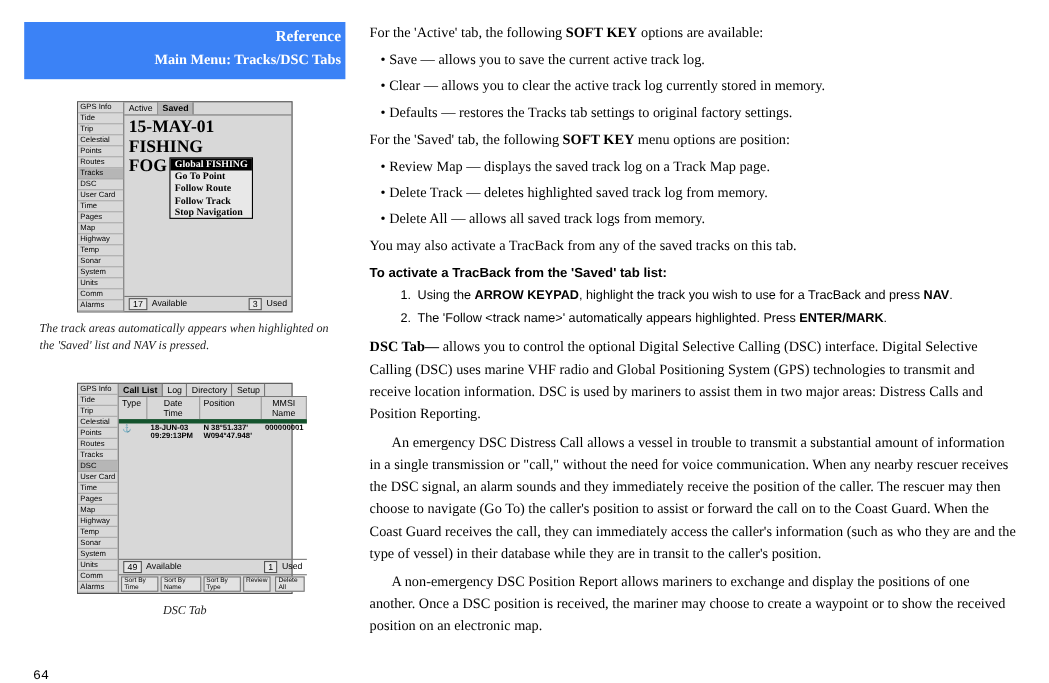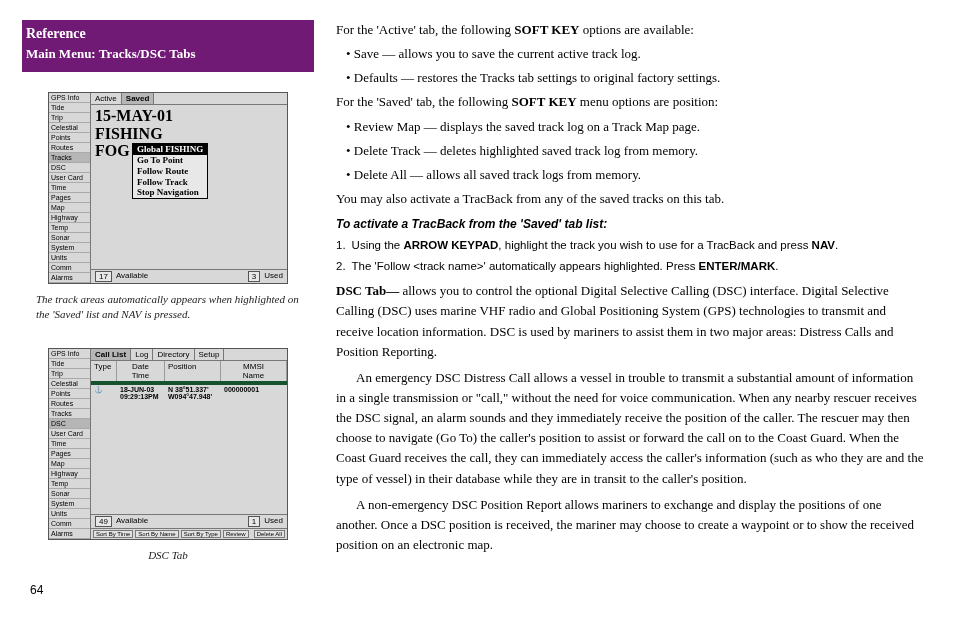--- a/index.html
+++ b/index.html
@@ -20,39 +20,39 @@
   .left-col {
     width: 280px;
     flex-shrink: 0;
   }
   .right-col {
     flex: 1;
     font-size: 13px;
     line-height: 1.55;
   }
   .header-bar {
-    background: #701a75;
+    background: #3b82f6;
     color: #fff;
-    text-align: left;
+    text-align: right;
     padding: 6px 4px 10px;
     margin: 0 -6px 20px -6px;
   }
   .header-bar .h1 {
     font-weight: bold;
     font-size: 14px;
     margin-bottom: 4px;
   }
   .header-bar .h2 {
     font-weight: bold;
     font-size: 13px;
   }
   .figure {
     border: 1px solid #555;
     background: #d8d8d8;
-    width: 240px;
+    width: 196px;
     margin: 14px auto 8px;
     display: flex;
     font-size: 8px;
     font-family: Arial, sans-serif;
   }
   .fig-tabs {
     width: 42px;
     background: #d8d8d8;
     border-right: 1px solid #777;
     display: flex;
@@ -153,38 +153,37 @@
   .right-col p { margin-bottom: 4px; }
   .right-col .indent { text-indent: 20px; }
   .right-col .bullet { margin-left: 10px; }
   .right-col strong { font-weight: bold; }
   .right-col .subhead {
     font-weight: bold;
     font-family: Arial, sans-serif;
     font-size: 12px;
     margin-top: 6px;
     margin-bottom: 3px;
-    font-style: italic;
   }
   .right-col .step {
     font-family: Arial, sans-serif;
     font-size: 11.5px;
-    margin-left: 0;
+    margin-left: 28px;
     margin-bottom: 3px;
   }
   .right-col .step .n { margin-right: 6px; }
   .right-col .para {
     margin-top: 6px;
   }
   .pagenum {
     position: absolute;
-    bottom: 24px;
+    bottom: 0;
     left: 30px;
     font-size: 12px;
-    font-family: Liberation Sans, sans-serif;
+    font-family: Liberation Mono, monospace;
   }
 </style>
 </head>
 <body>
 
 <div class="page">
   <div class="left-col">
     <div class="header-bar">
       <div class="h1">Reference</div>
       <div class="h2">Main Menu: Tracks/DSC Tabs</div>
@@ -313,20 +312,21 @@
           <span class="btn">Delete All</span>
         </div>
       </div>
     </div>
     <div class="fig-cap center">DSC Tab</div>
   </div>
 
   <div class="right-col">
     <p><span>For the 'Active' tab, the following </span><strong>SOFT KEY</strong><span> options are available:</span></p>
     <p class="bullet">• Save — allows you to save the current active track log.</p>
+    <p class="bullet">• Clear — allows you to clear the active track log currently stored in memory.</p>
     <p class="bullet">• Defaults — restores the Tracks tab settings to original factory settings.</p>
     <p><span>For the 'Saved' tab, the following </span><strong>SOFT KEY</strong><span> menu options are position:</span></p>
     <p class="bullet">• Review Map — displays the saved track log on a Track Map page.</p>
     <p class="bullet">• Delete Track — deletes highlighted saved track log from memory.</p>
     <p class="bullet">• Delete All — allows all saved track logs from memory.</p>
     <p>You may also activate a TracBack from any of the saved tracks on this tab.</p>
     <p class="subhead">To activate a TracBack from the 'Saved' tab list:</p>
     <p class="step"><span class="n">1.</span><span>Using the </span><strong>ARROW KEYPAD</strong><span>, highlight the track you wish to use for a TracBack and press </span><strong>NAV</strong><span>.</span></p>
     <p class="step"><span class="n">2.</span><span>The 'Follow &lt;track name&gt;' automatically appears highlighted. Press </span><strong>ENTER/MARK</strong><span>.</span></p>
     <p class="para"><strong>DSC Tab—</strong><span> allows you to control the optional Digital Selective Calling (DSC) interface. Digital Selective Calling (DSC) uses marine VHF radio and Global Positioning System (GPS) technologies to transmit and receive location information. DSC is used by mariners to assist them in two major areas: Distress Calls and Position Reporting.</span></p>

